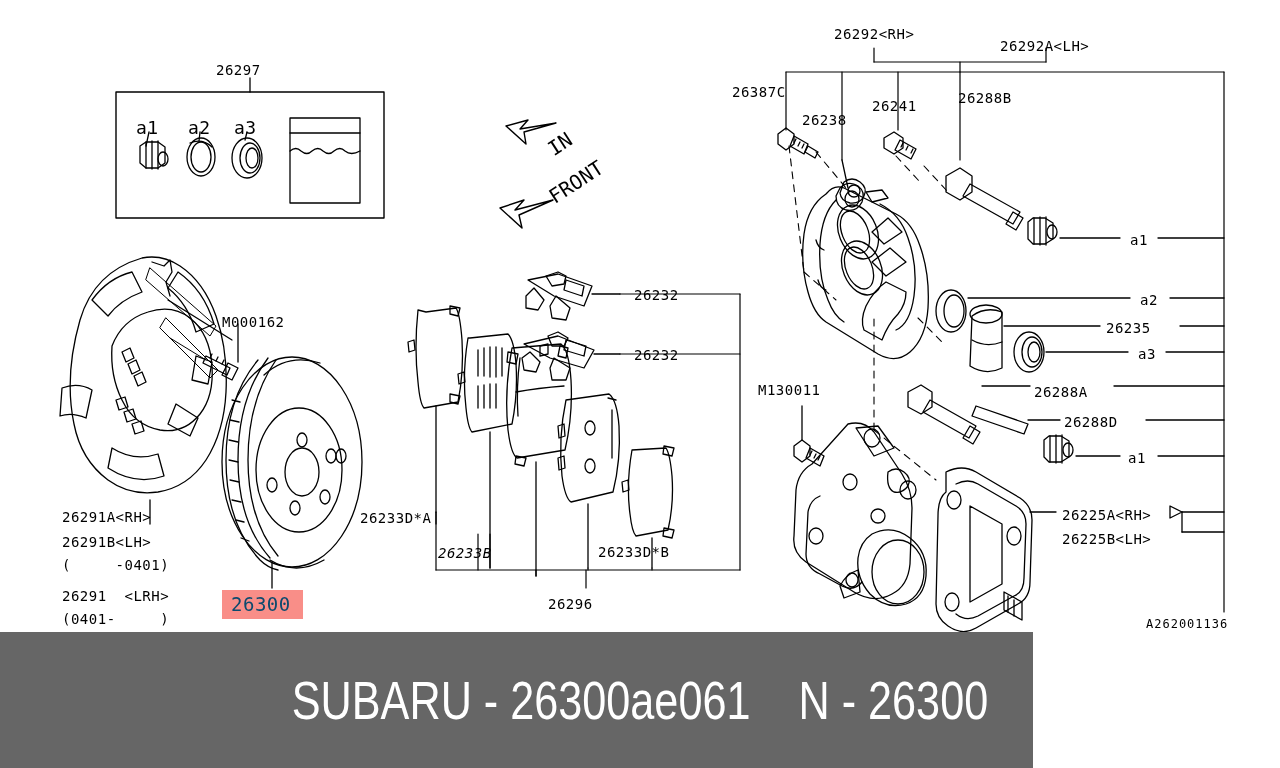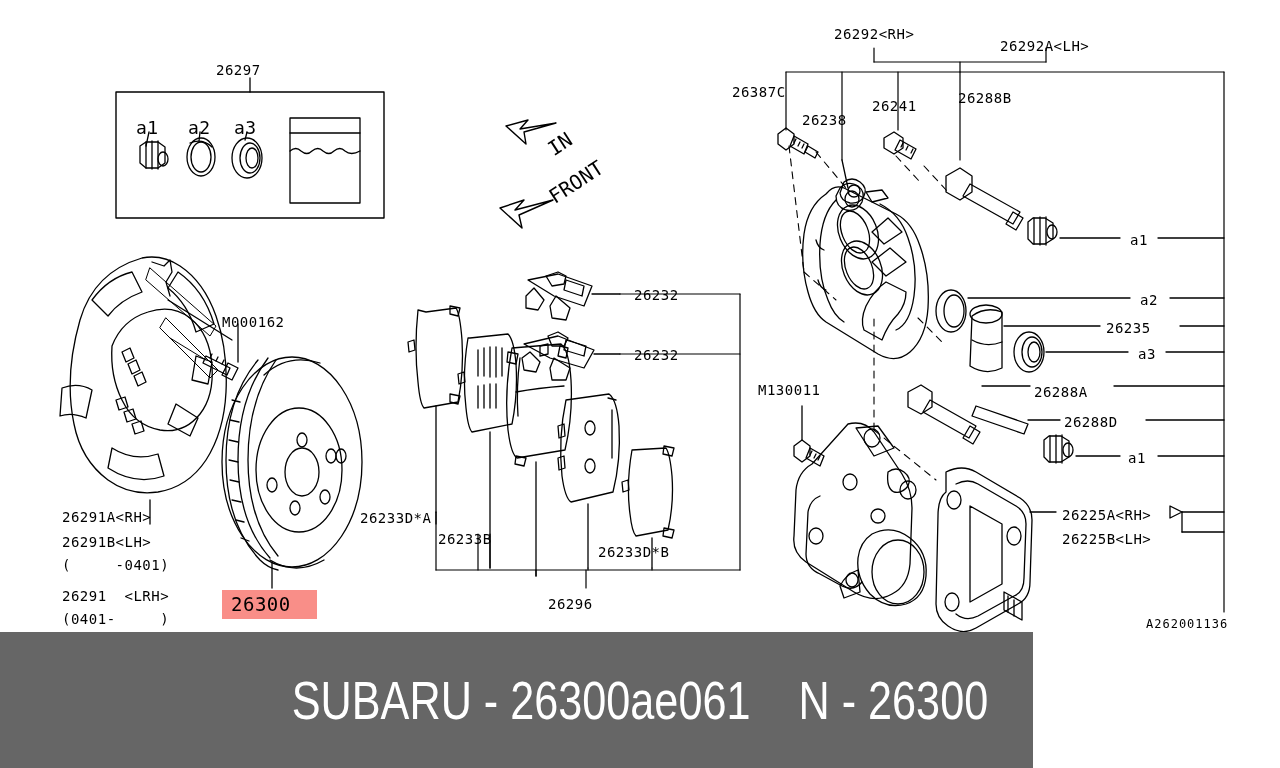--- a/index.html
+++ b/index.html
@@ -24,24 +24,24 @@
     white-space:pre;
     letter-spacing:0.5px;
     line-height:25px;
     user-select:none;
   }
   .lbl.sm{font-size:18px;}
   .lbl.tiny{font-size:12px;letter-spacing:1px;}
   .hl{
     position:absolute;
     background:#f98e88;
-    color:#000000;
+    color:#0c4a6e;
     font-family:"DejaVu Sans Mono","Liberation Mono",monospace;
     font-size:19px;
-    padding:3px 26px 4px 9px;
+    padding:3px 12px 4px 9px;
     letter-spacing:0.5px;
     white-space:pre;
   }
   #footer{
     position:absolute;left:0;top:632px;width:1033px;height:136px;
     background:#666666;
   }
   #footer-text{
     position:absolute;
     left:0;top:0;width:1280px;height:136px;
@@ -409,21 +409,21 @@
 
   <div class="lbl" style="left:62px;top:505px;">26291A&lt;RH&gt;</div>
   <div class="lbl" style="left:62px;top:530px;">26291B&lt;LH&gt;</div>
   <div class="lbl" style="left:62px;top:553px;">(     -0401)</div>
   <div class="lbl" style="left:62px;top:584px;">26291  &lt;LRH&gt;</div>
   <div class="lbl" style="left:62px;top:607px;">(0401-     )</div>
 
   <div class="hl" style="left:222px;top:590px;">26300</div>
 
   <div class="lbl" style="left:360px;top:506px;">26233D*A</div>
-  <div class="lbl" style="left:438px;top:527px;">26233B</div>
+  <div class="lbl" style="left:438px;top:541px;font-style:italic;">26233B</div>
   <div class="lbl" style="left:598px;top:540px;">26233D*B</div>
   <div class="lbl" style="left:548px;top:592px;">26296</div>
 
   <div class="lbl" style="left:634px;top:283px;">26232</div>
   <div class="lbl" style="left:634px;top:343px;">26232</div>
 
   <div class="lbl" style="left:834px;top:22px;">26292&lt;RH&gt;</div>
   <div class="lbl" style="left:1000px;top:34px;">26292A&lt;LH&gt;</div>
 
   <div class="lbl" style="left:732px;top:80px;">26387C</div>

